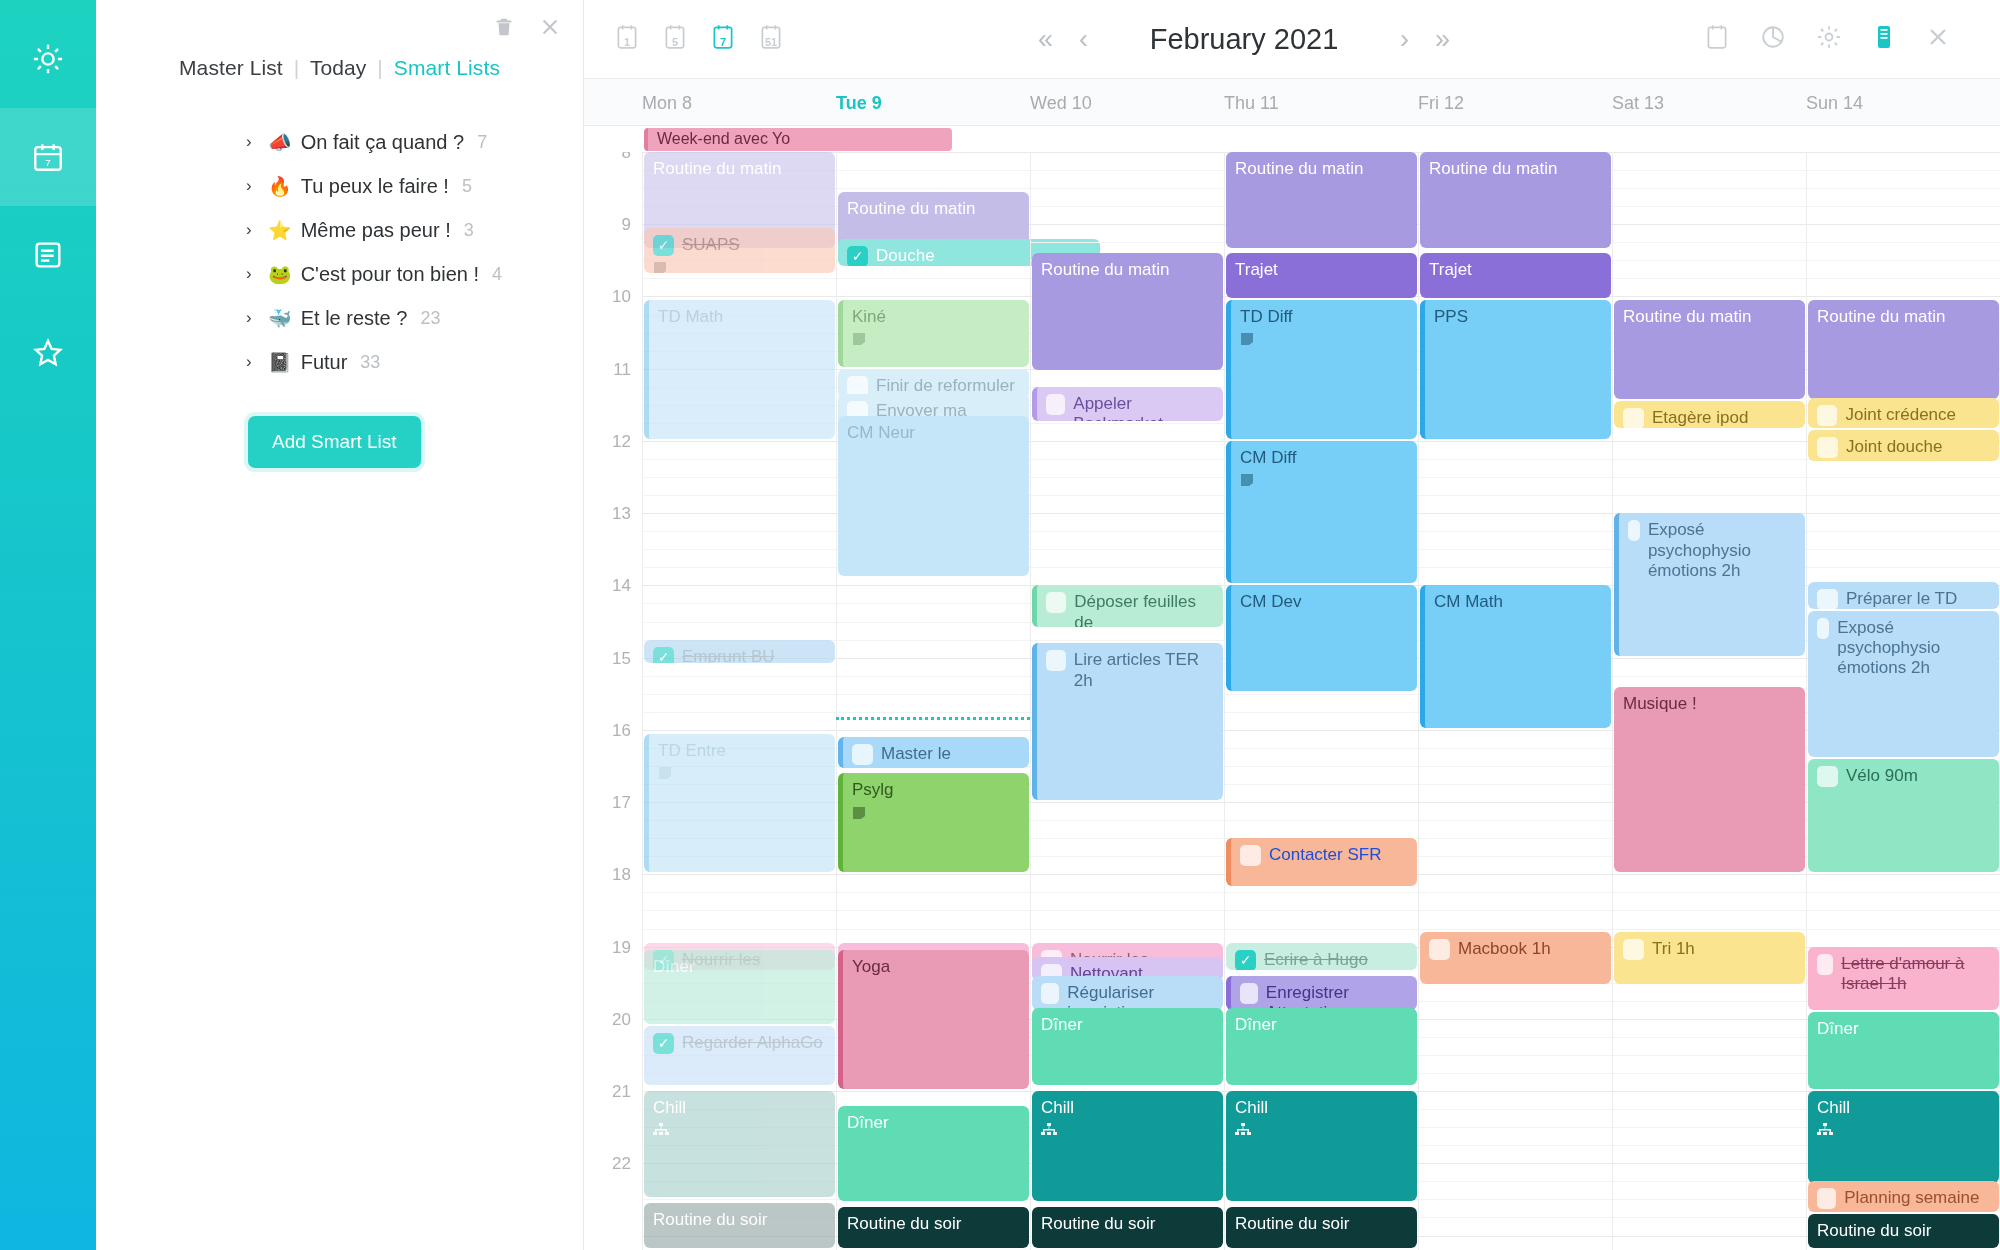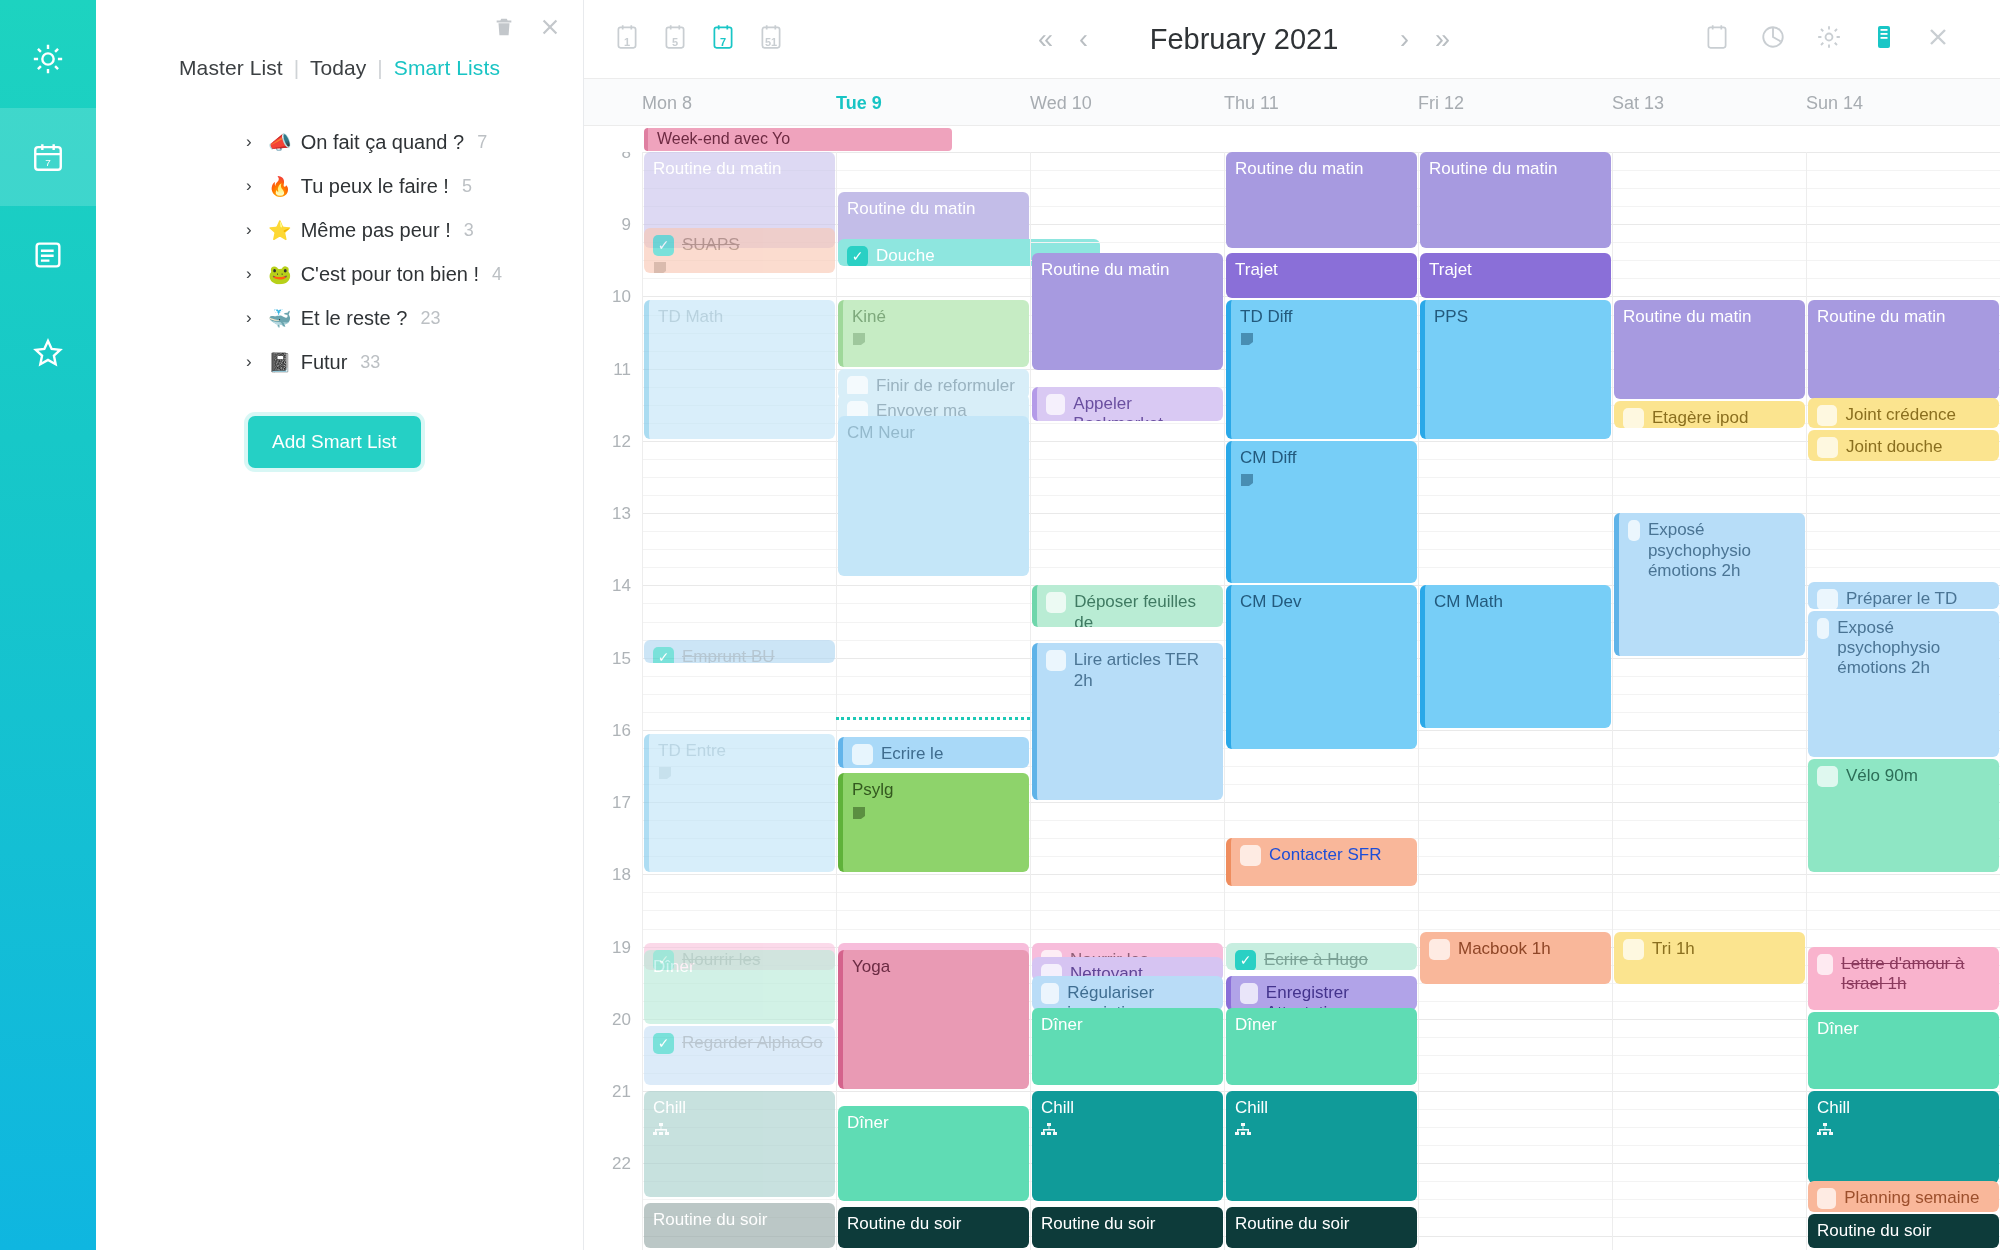--- a/index.html
+++ b/index.html
@@ -575,21 +575,21 @@
               </div>
             </div>
             <div class="ev" style="top: 263.664px; height: 160.533px; left: 1px; right: 1px; background: rgb(196, 230, 248); color: rgb(148, 185, 204);">
               <div class="task-row">
                 <span class="t">CM Neur</span>
               </div>
             </div>
             <div class="ev" style="top: 585.118px; height: 30.5066px; left: 1px; right: 1px; background: rgb(169, 217, 248); color: rgb(63, 108, 142); border-left: 5px solid rgb(98, 180, 234);">
               <div class="task-row">
                 <span class="cb"></span>
-                <span class="t">Ecrire le</span>
+                <span class="t">Master le</span>
               </div>
             </div>
             <div class="ev" style="top: 621.237px; height: 99.1316px; left: 1px; right: 1px; background: rgb(142, 211, 107); color: rgb(51, 89, 31); border-left: 5px solid rgb(95, 178, 58);">
               <div class="task-row">
                 <span class="t">Psylg</span>
               </div>
               <span class="note-ic"><svg width="14" height="14" viewBox="0 0 14 14" fill="currentColor">
                   <path d="M1 1h12v9l-4 3H1z"></path>
                 </svg></span>
             </div>
@@ -822,21 +822,21 @@
                 </svg></span>
             </div>
             <div class="ev" style="top: 288.947px; height: 142.474px; left: 1px; right: 1px; background: rgb(119, 206, 247); color: rgb(35, 90, 125); border-left: 5px solid rgb(42, 168, 232);">
               <div class="task-row">
                 <span class="t">CM Diff</span>
               </div>
               <span class="note-ic"><svg width="14" height="14" viewBox="0 0 14 14" fill="currentColor">
                   <path d="M1 1h12v9l-4 3H1z"></path>
                 </svg></span>
             </div>
-            <div class="ev" style="top: 433.421px; height: 164px; left: 1px; right: 1px; background: rgb(119, 206, 247); color: rgb(35, 90, 125); border-left: 5px solid rgb(42, 168, 232);">
+            <div class="ev" style="top: 433.421px; height: 106px; left: 1px; right: 1px; background: rgb(119, 206, 247); color: rgb(35, 90, 125); border-left: 5px solid rgb(42, 168, 232);">
               <div class="task-row">
                 <span class="t">CM Dev</span>
               </div>
             </div>
             <div class="ev" style="top: 686.25px; height: 48px; left: 1px; right: 1px; background: rgb(249, 183, 154); color: #1d4ed8; border-left: 5px solid rgb(239, 141, 94);">
               <div class="task-row">
                 <span class="cb"></span>
                 <span class="t">Contacter SFR</span>
               </div>
             </div>
@@ -1036,20 +1036,25 @@
                 <span class="cb"></span>
                 <span class="t">Etagère ipod</span>
               </div>
             </div>
             <div class="ev" style="top: 361.184px; height: 142.474px; left: 1px; right: 1px; background: rgb(183, 221, 248); color: rgb(74, 116, 148); border-left: 5px solid rgb(95, 179, 232);">
               <div class="task-row">
                 <span class="cb"></span>
                 <span class="t">Exposé psychophysio émotions 2h</span>
               </div>
             </div>
+            <div class="ev" style="top: 534.553px; height: 185.816px; left: 1px; right: 1px; background: rgb(233, 154, 180); color: rgb(107, 43, 67);">
+              <div class="task-row">
+                <span class="t">Musique !</span>
+              </div>
+            </div>
             <div class="ev" style="top: 780.158px; height: 52.1776px; left: 1px; right: 1px; background: rgb(251, 228, 143); color: rgb(138, 111, 31);">
               <div class="task-row">
                 <span class="cb"></span>
                 <span class="t">Tri 1h</span>
               </div>
             </div>
           </div>
           <div class="col">
             <div class="hline major" style="top: 0px;"></div>
             <div class="hline" style="top: 18.0592px;"></div>

